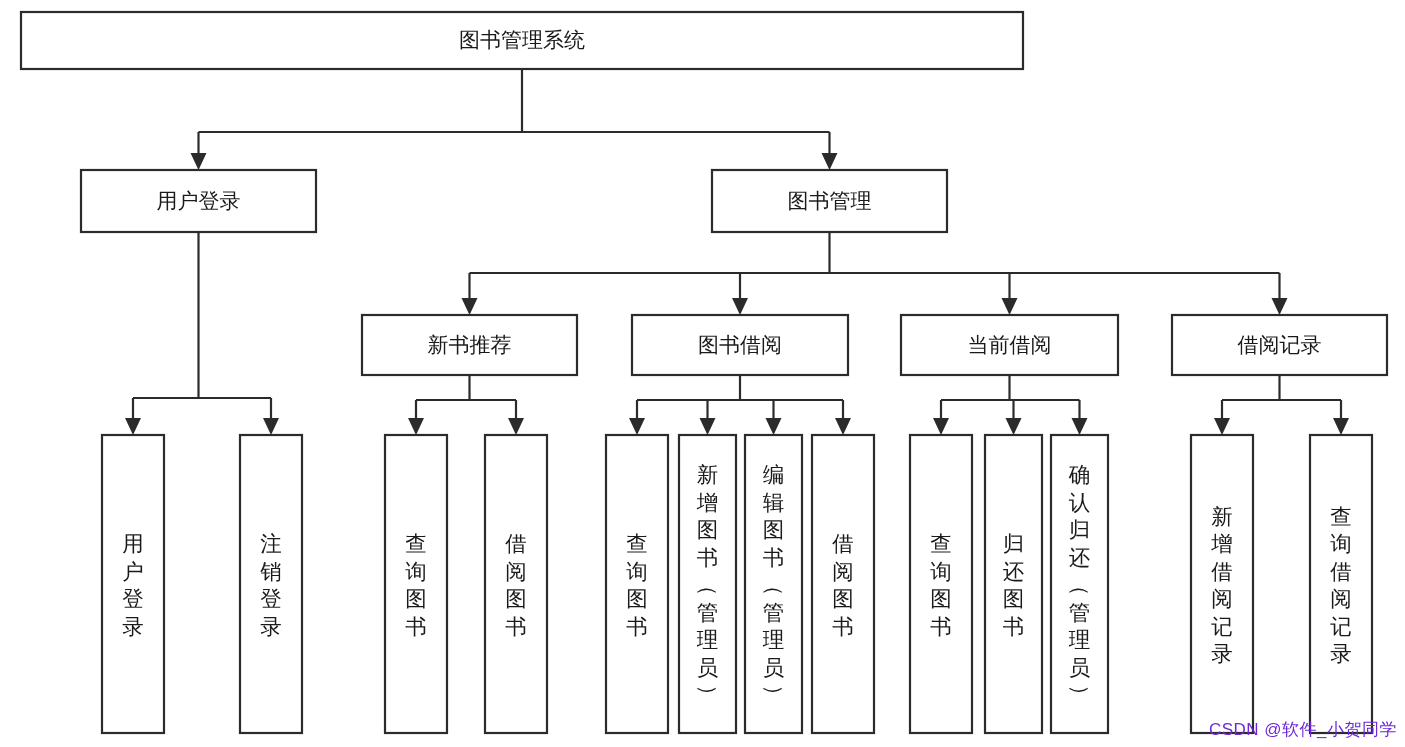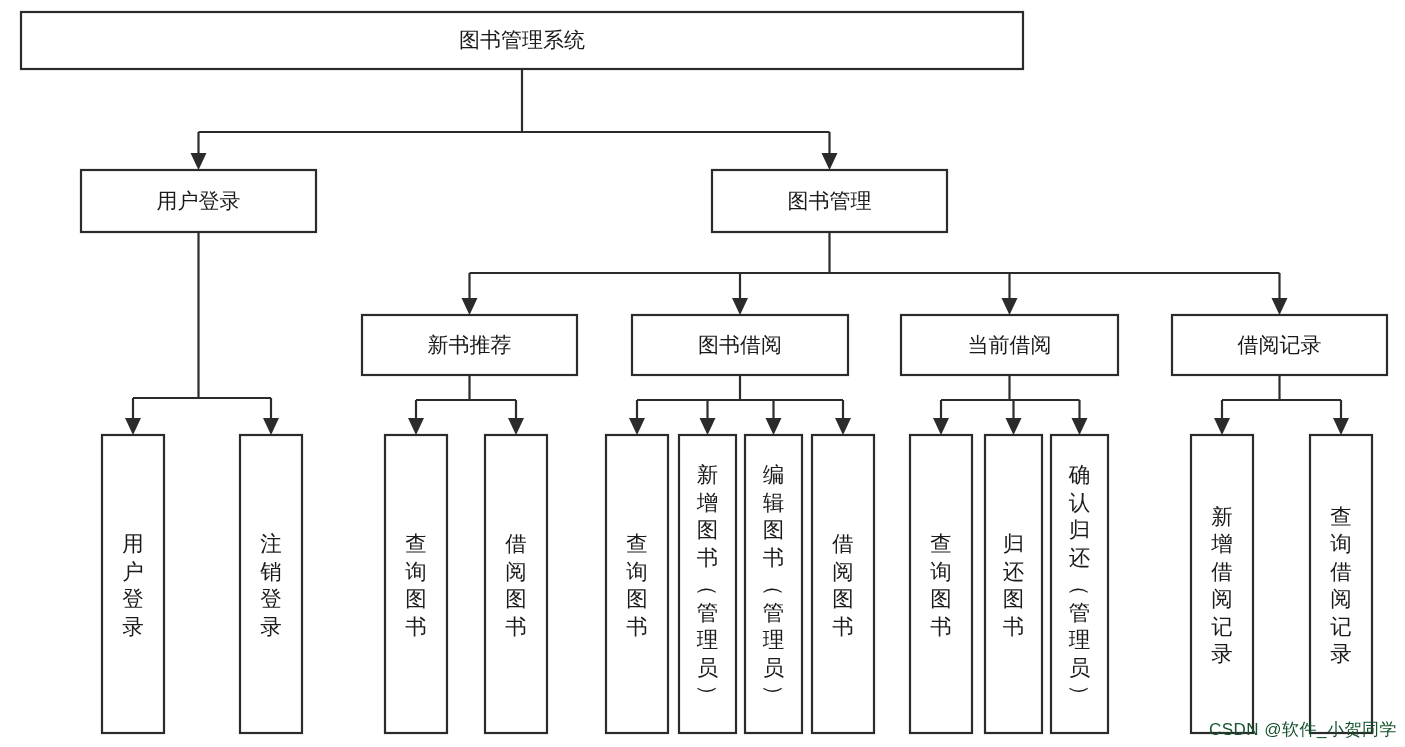--- a/index.html
+++ b/index.html
@@ -53,21 +53,21 @@
   .arrow-head {
     fill: #2b2b2b;
     stroke: none;
   }
   .watermark {
     position: absolute;
     right: 8px;
     bottom: 6px;
     font-family: "Liberation Sans", "DejaVu Sans", sans-serif;
     font-size: 17px;
-    color: #14532d;
+    color: #6d28d9;
     letter-spacing: 0.5px;
     white-space: nowrap;
     pointer-events: none;
   }
 </style>
 </head>
 <body>
 
 <div id="diagram-root">
   <svg class="flow" viewBox="0 0 1405 747" xmlns="http://www.w3.org/2000/svg">

